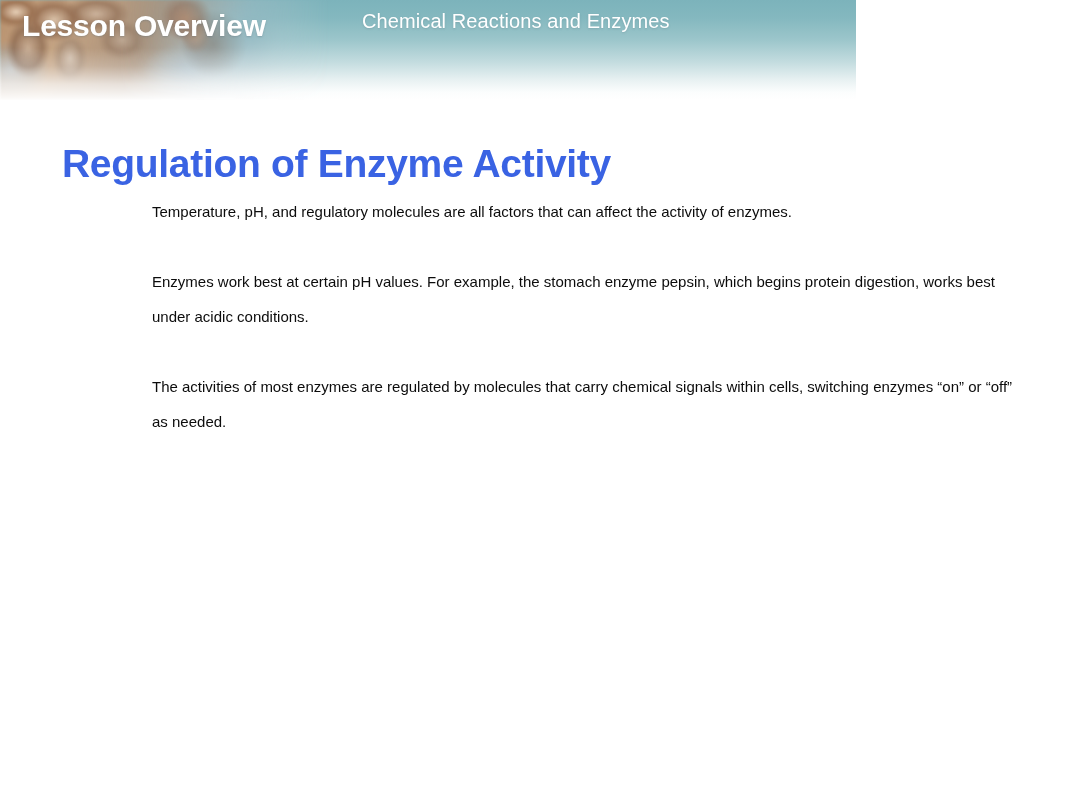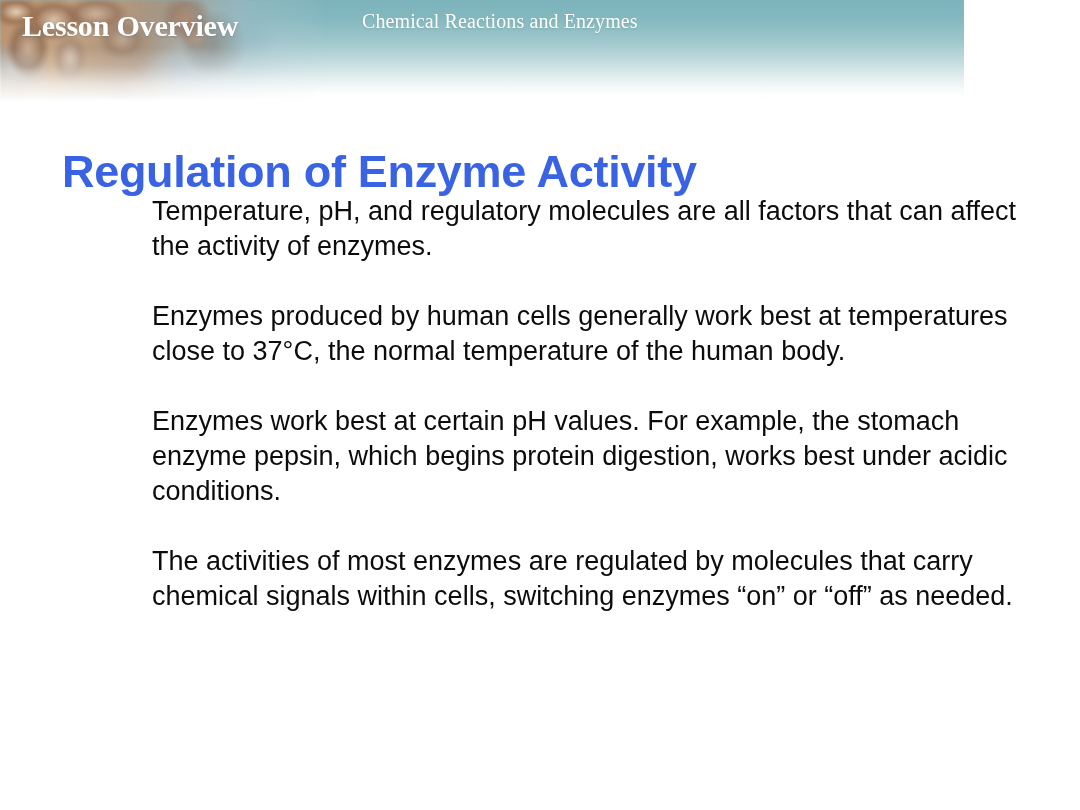--- a/index.html
+++ b/index.html
@@ -21,24 +21,23 @@
     height: 810px;
     background: #ffffff;
     overflow: hidden;
   }
 
   
   .header {
     position: absolute;
     left: 0;
     top: 0;
-    width: 964px;
+    width: 856px;
     height: 100px;
     overflow: hidden;
-    font-family: Liberation Serif, serif;
   }
 
   
   .header-gradient {
     position: absolute;
     left: 0; top: 0;
     width: 1080px;
     height: 100px;
     background: linear-gradient(to bottom,
         #7cb3bb 0%,
@@ -122,36 +121,36 @@
     letter-spacing: 0.1px;
     white-space: nowrap;
     text-shadow: 0 1px 2px rgba(90,110,120,0.25);
   }
 
   
   .slide-title {
     position: absolute;
     left: 62px;
     top: 116px;
-    font-size: 45px;
+    font-size: 39px;
     font-weight: bold;
     color: #3a63e3;
     letter-spacing: -0.3px;
     white-space: nowrap;
   }
 
   
   .body-block {
     position: absolute;
     left: 152px;
     top: 194px;
     width: 876px;
   }
   .para {
-    font-size: 27px;
+    font-size: 15px;
     line-height: 35px;
     color: #0c0c0c;
     margin: 0 0 35px 0;
   }
   .para:last-child { margin-bottom: 15px; }
 </style>
 </head>
 <body>
 
 <div class="slide">
@@ -163,18 +162,17 @@
       <div class="ph-layer ph-person"></div>
     </div>
     <div class="header-title">Lesson Overview</div>
     <div class="header-subtitle">Chemical Reactions and Enzymes</div>
   </div>
 
   <h1 class="slide-title">Regulation of Enzyme Activity</h1>
 
   <div class="body-block">
     <p class="para">Temperature, pH, and regulatory molecules are all factors that can affect the activity of enzymes.</p>
-    <p class="para">Enzymes produced by human cells generally work best at temperatures close to 37°C, the normal temperature of the human body.</p>
     <p class="para">Enzymes work best at certain pH values. For example, the stomach enzyme pepsin, which begins protein digestion, works best under acidic conditions.</p>
     <p class="para">The activities of most enzymes are regulated by molecules that carry chemical signals within cells, switching enzymes “on” or “off” as needed.</p>
   </div>
 
 </div>
 
 </body></html>

